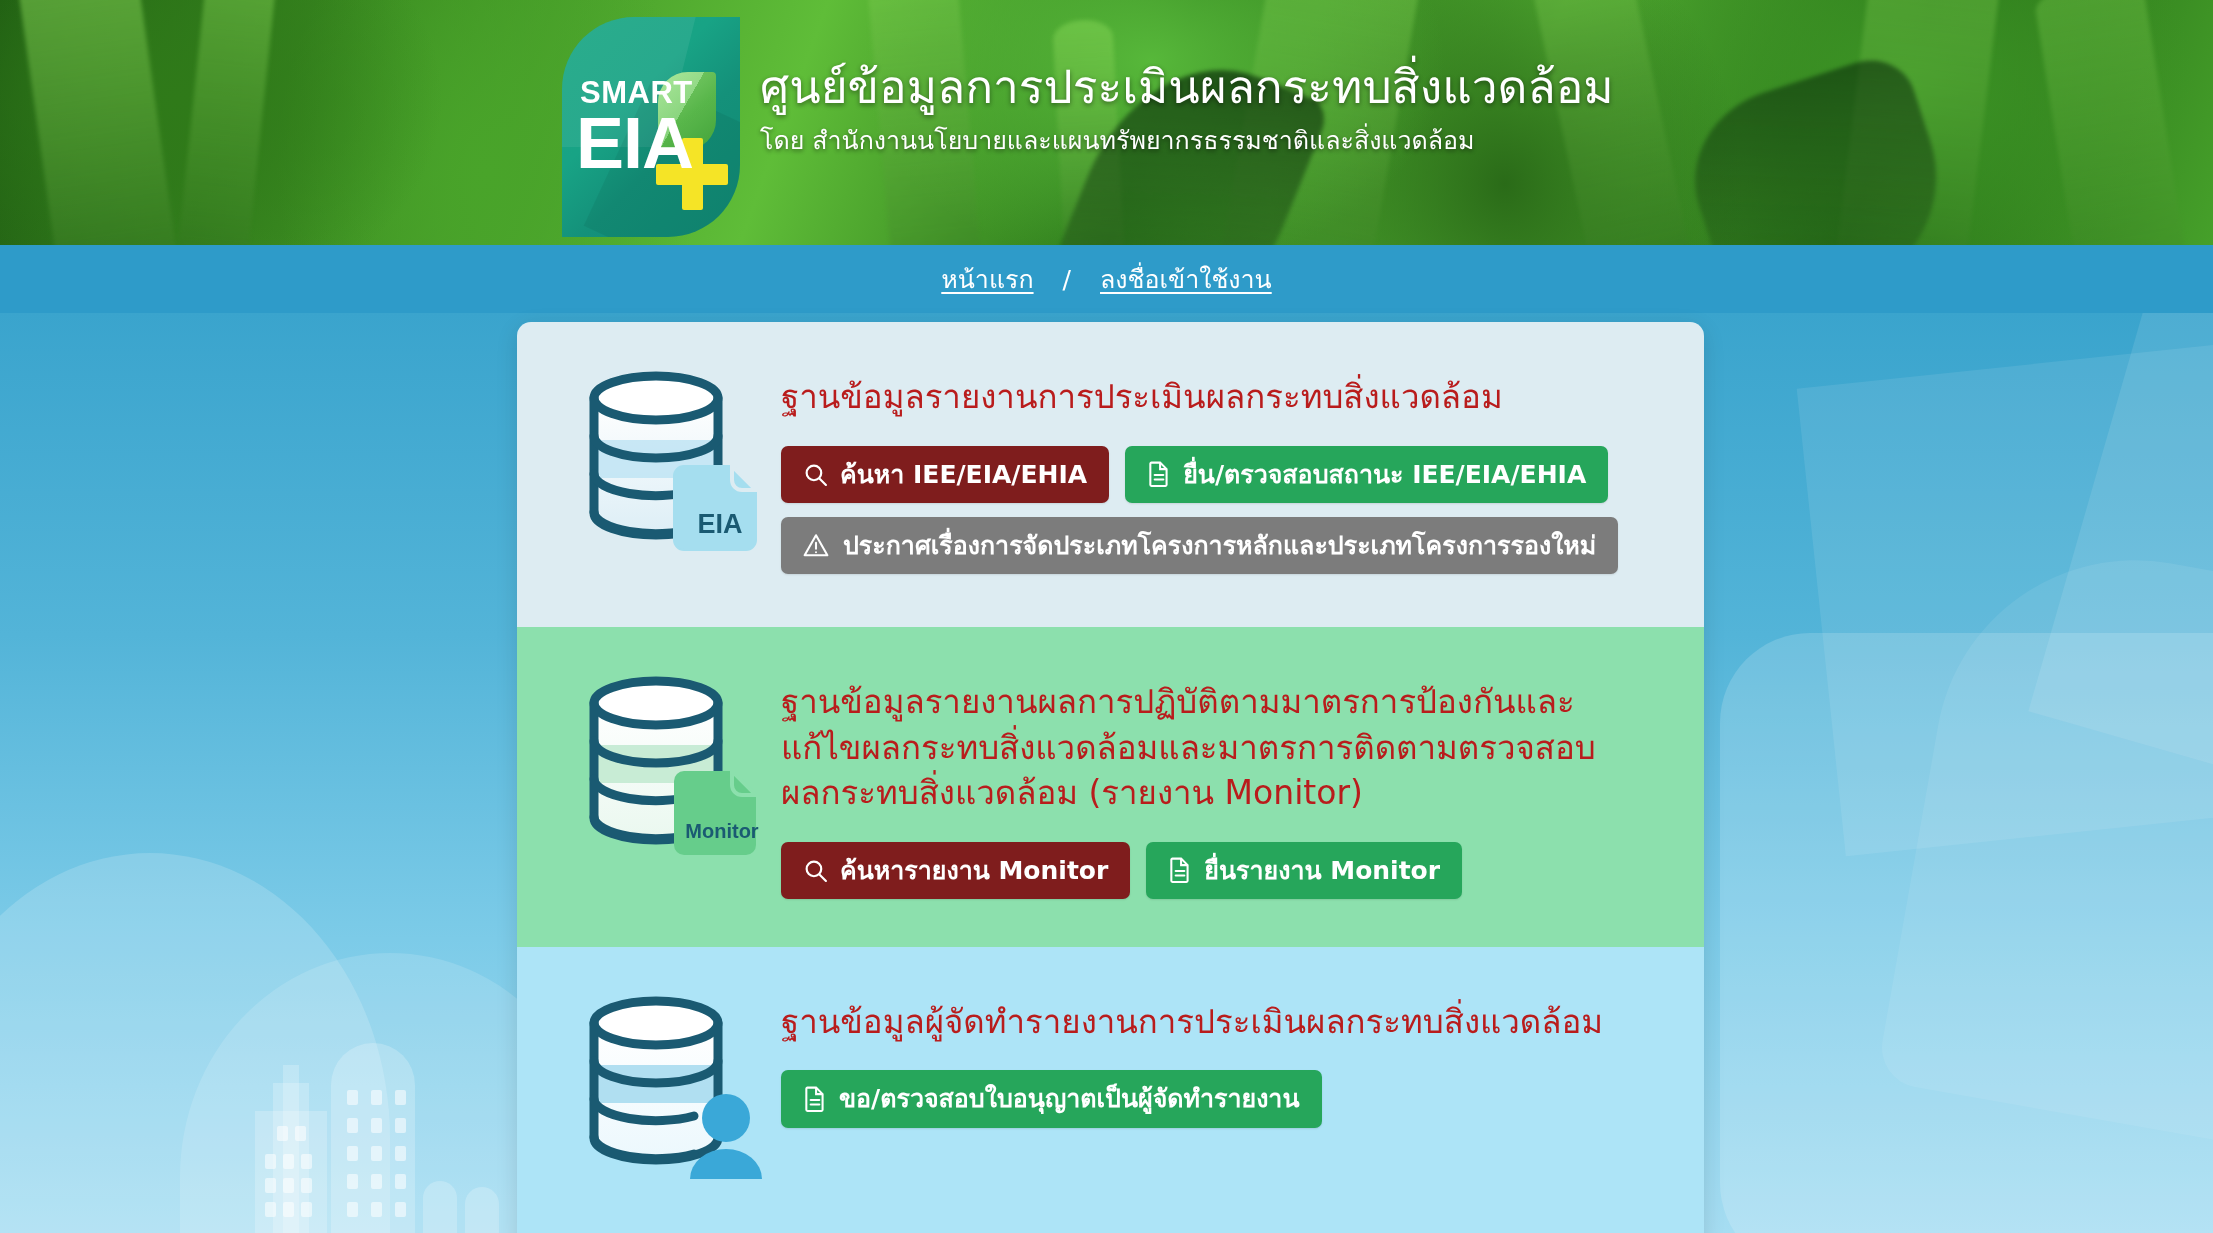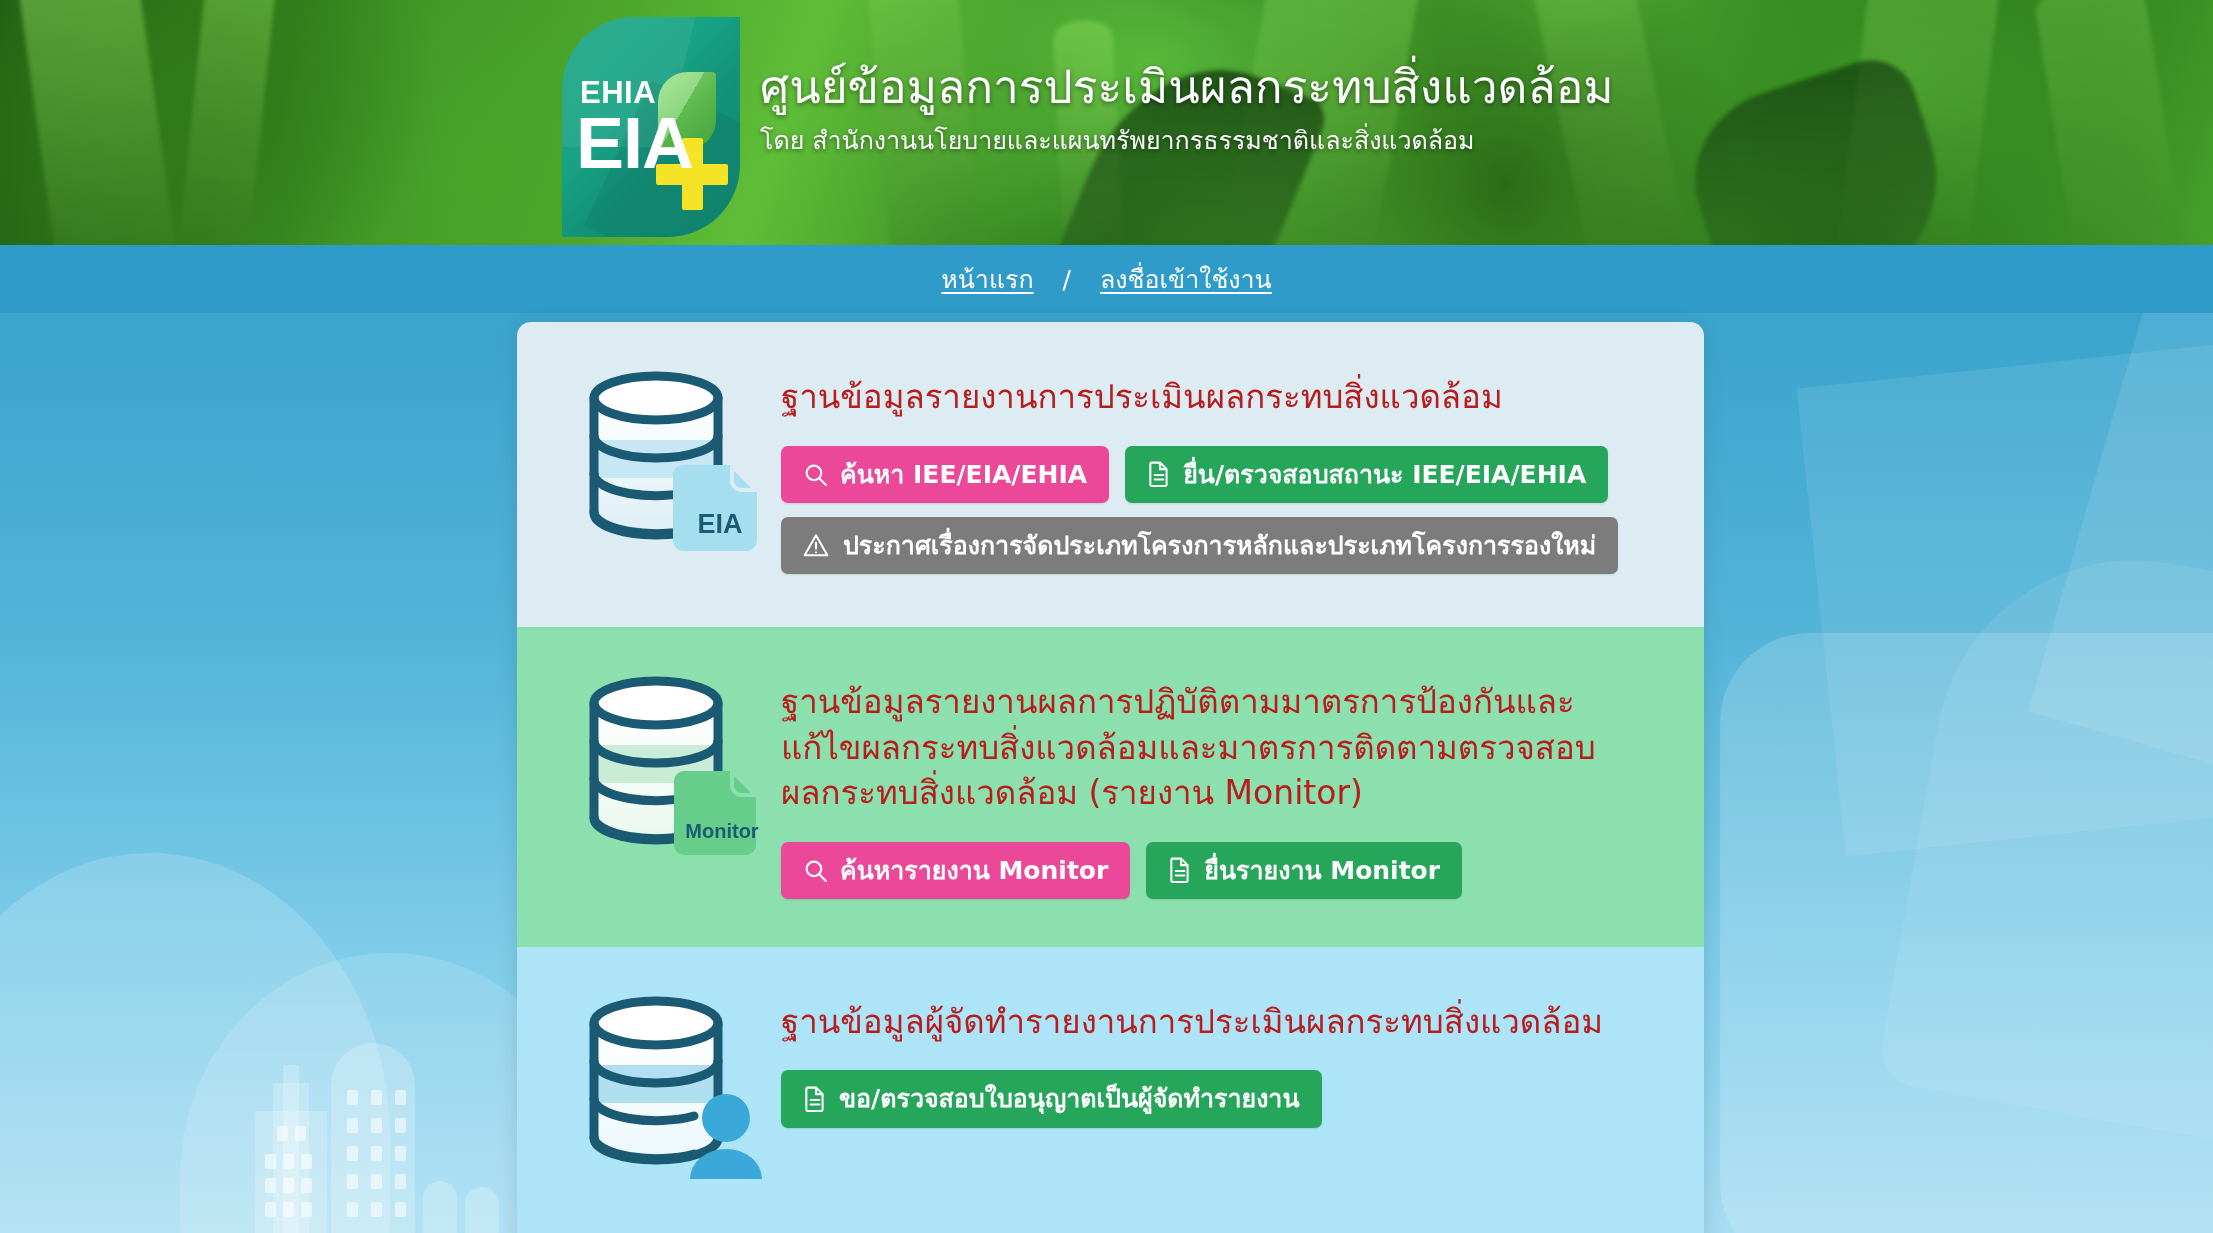--- a/index.html
+++ b/index.html
@@ -179,21 +179,21 @@
   .btn {
     display: inline-flex; align-items: center; gap: 12px;
     padding: 13px 22px;
     border: none; border-radius: 7px;
     color: #fff; font-size: 25px; font-weight: 700;
     font-family: "DejaVu Sans", "Liberation Sans", sans-serif;
     cursor: pointer; line-height: 1.25;
     box-shadow: 0 1px 2px rgba(0,0,0,0.10);
   }
   .btn .lbl { font-weight: 700; }
-  .btn-blue  { background: #ec4899; }
+  .btn-blue  { background: #7f1d1d; }
   .btn-green { background: #22a martial; }
   .btn-green { background: #26a65b; }
   .btn-gray  { background: #7c7c7c; gap: 14px; }
   .btn svg { flex: none; }
 
   
   .dbicon { position: relative; width: 186px; height: 190px; }
 </style>
 </head>
 <body>
@@ -210,21 +210,21 @@
   <div class="blade dark1"></div>
   <div class="blade dark2"></div>
 
   <div class="brandwrap">
     <div class="logo">
       <div class="facet-a"></div>
       <div class="facet-b"></div>
       <div class="leaf"></div>
       <div class="plus-h"></div>
       <div class="plus-v"></div>
-      <div class="smart">EHIA</div>
+      <div class="smart">SMART</div>
       <div class="eia">EIA</div>
     </div>
     <div class="brandtext">
       <div class="title">ศูนย์ข้อมูลการประเมินผลกระทบสิ่งแวดล้อม</div>
       <div class="subtitle">โดย สำนักงานนโยบายและแผนทรัพยากรธรรมชาติและสิ่งแวดล้อม</div>
     </div>
   </div>
 </div>
 
 <div class="crumbbar">

